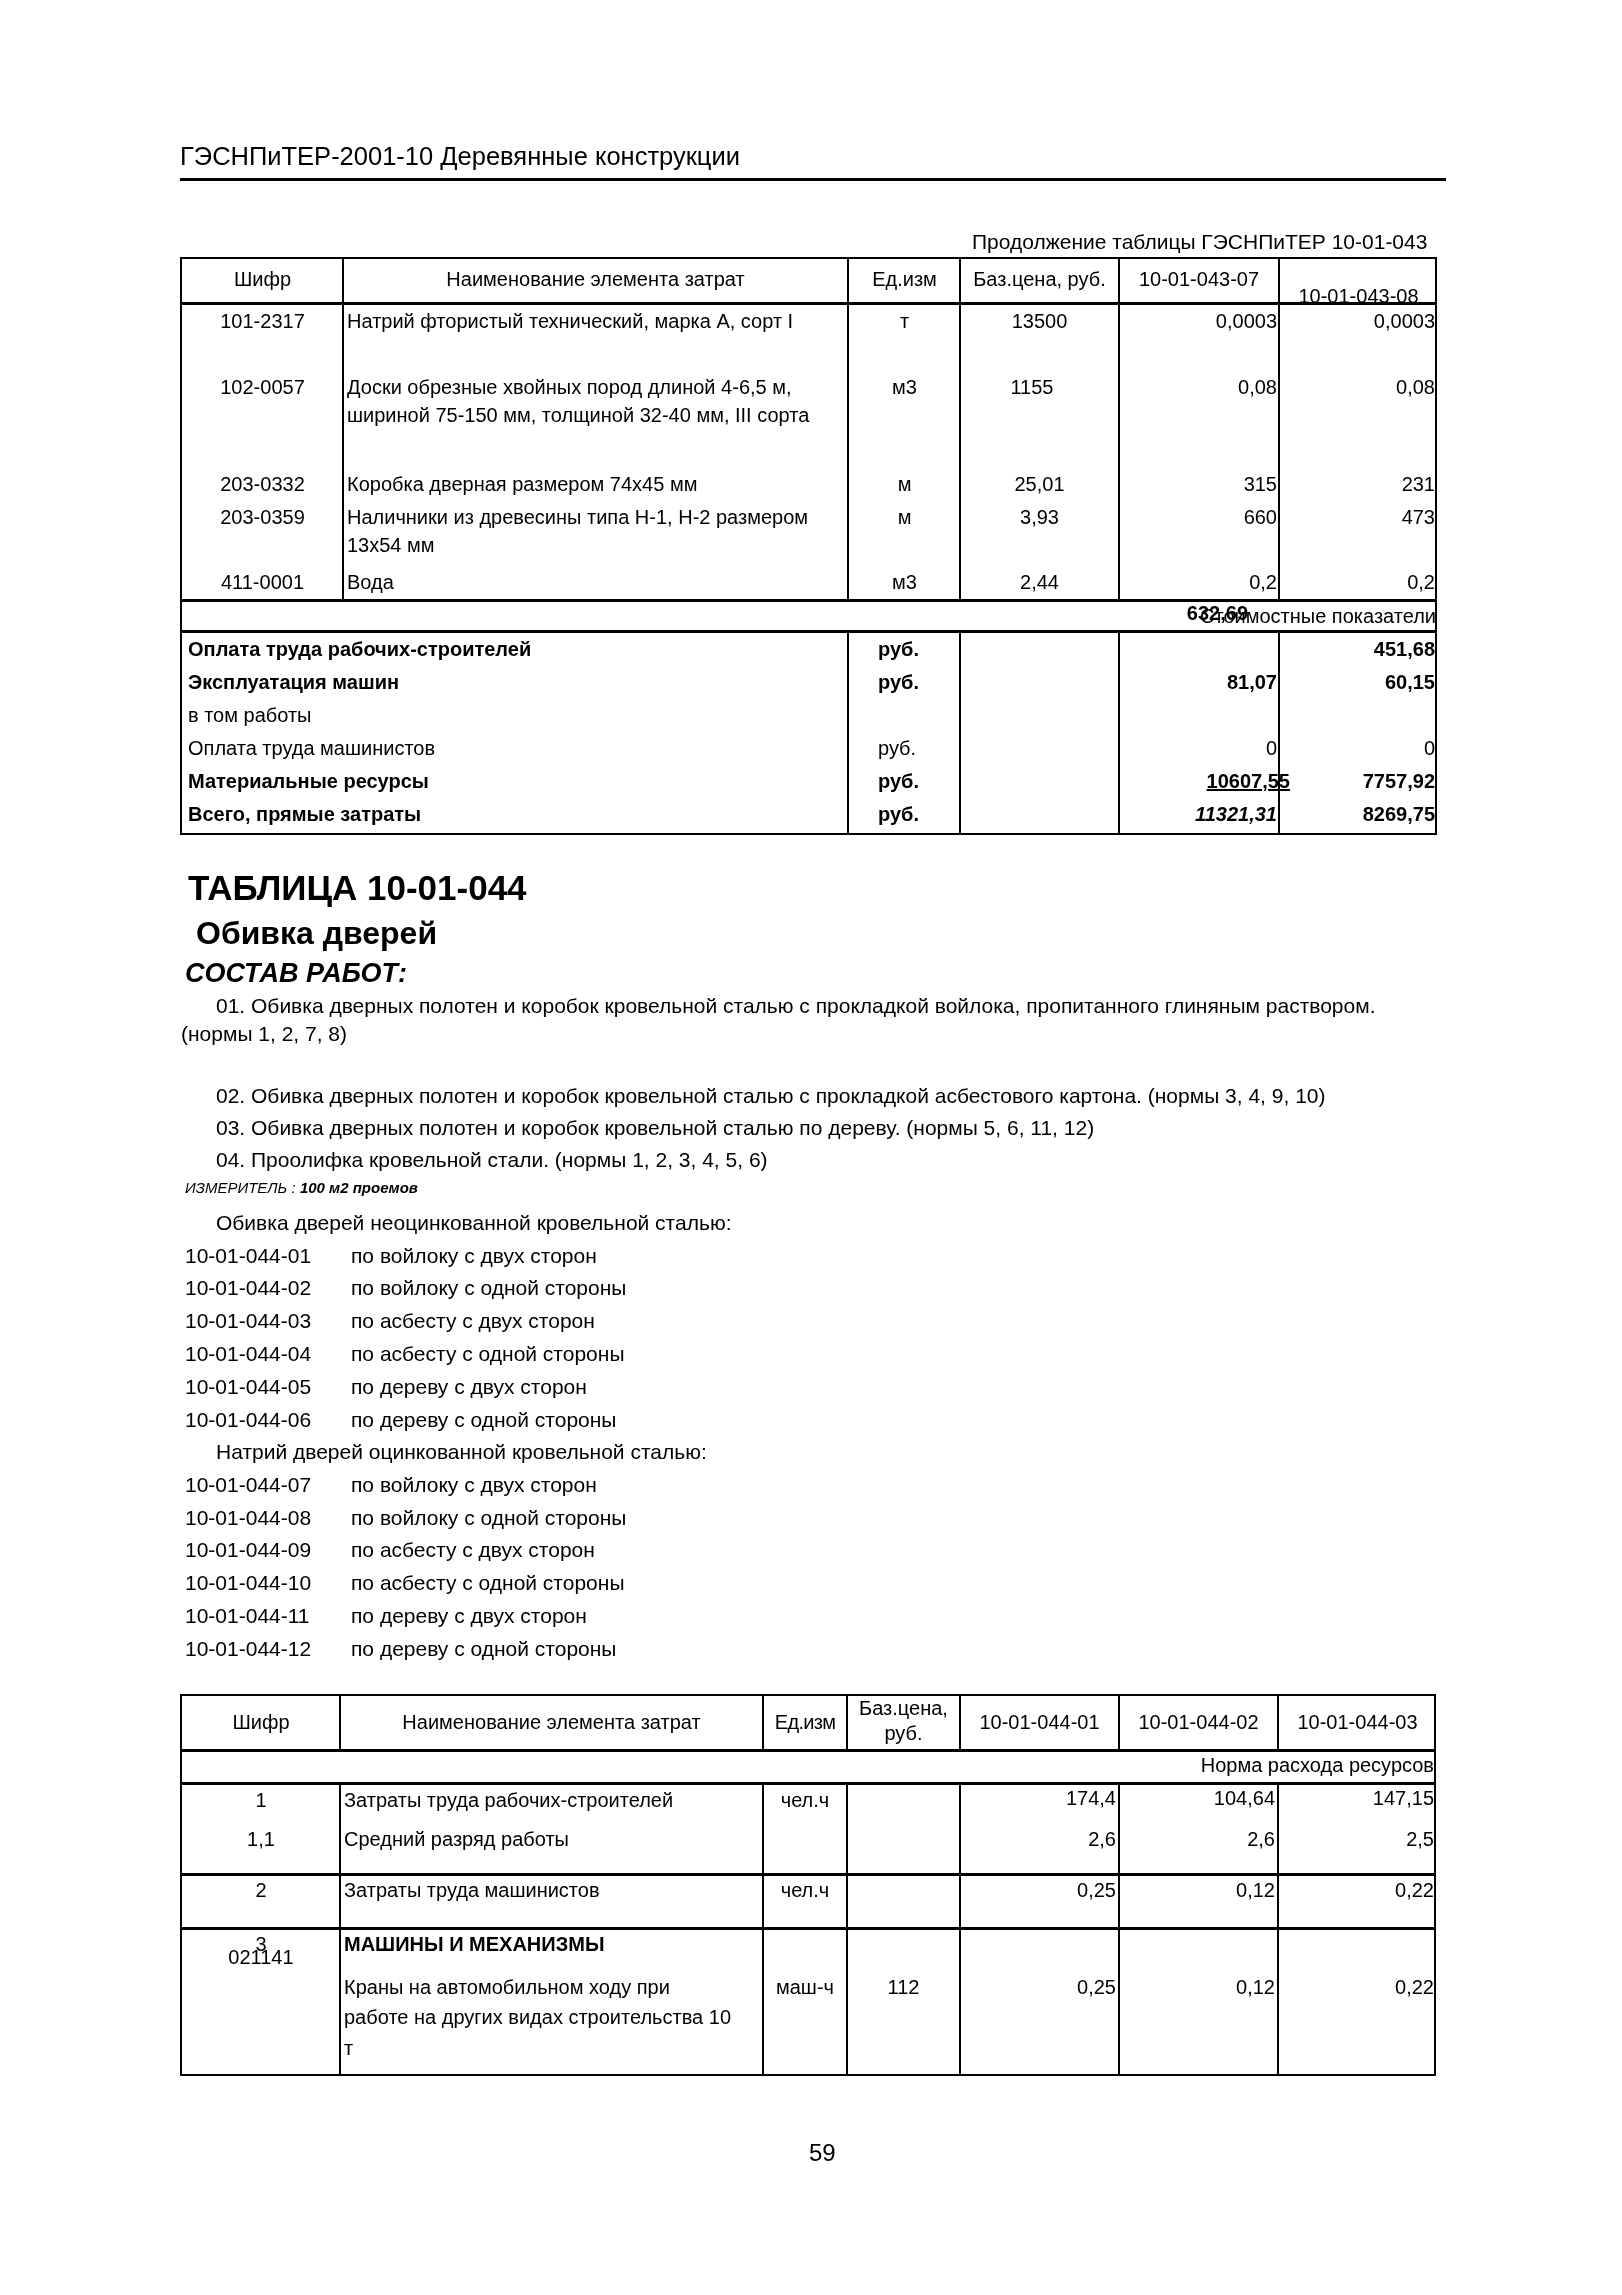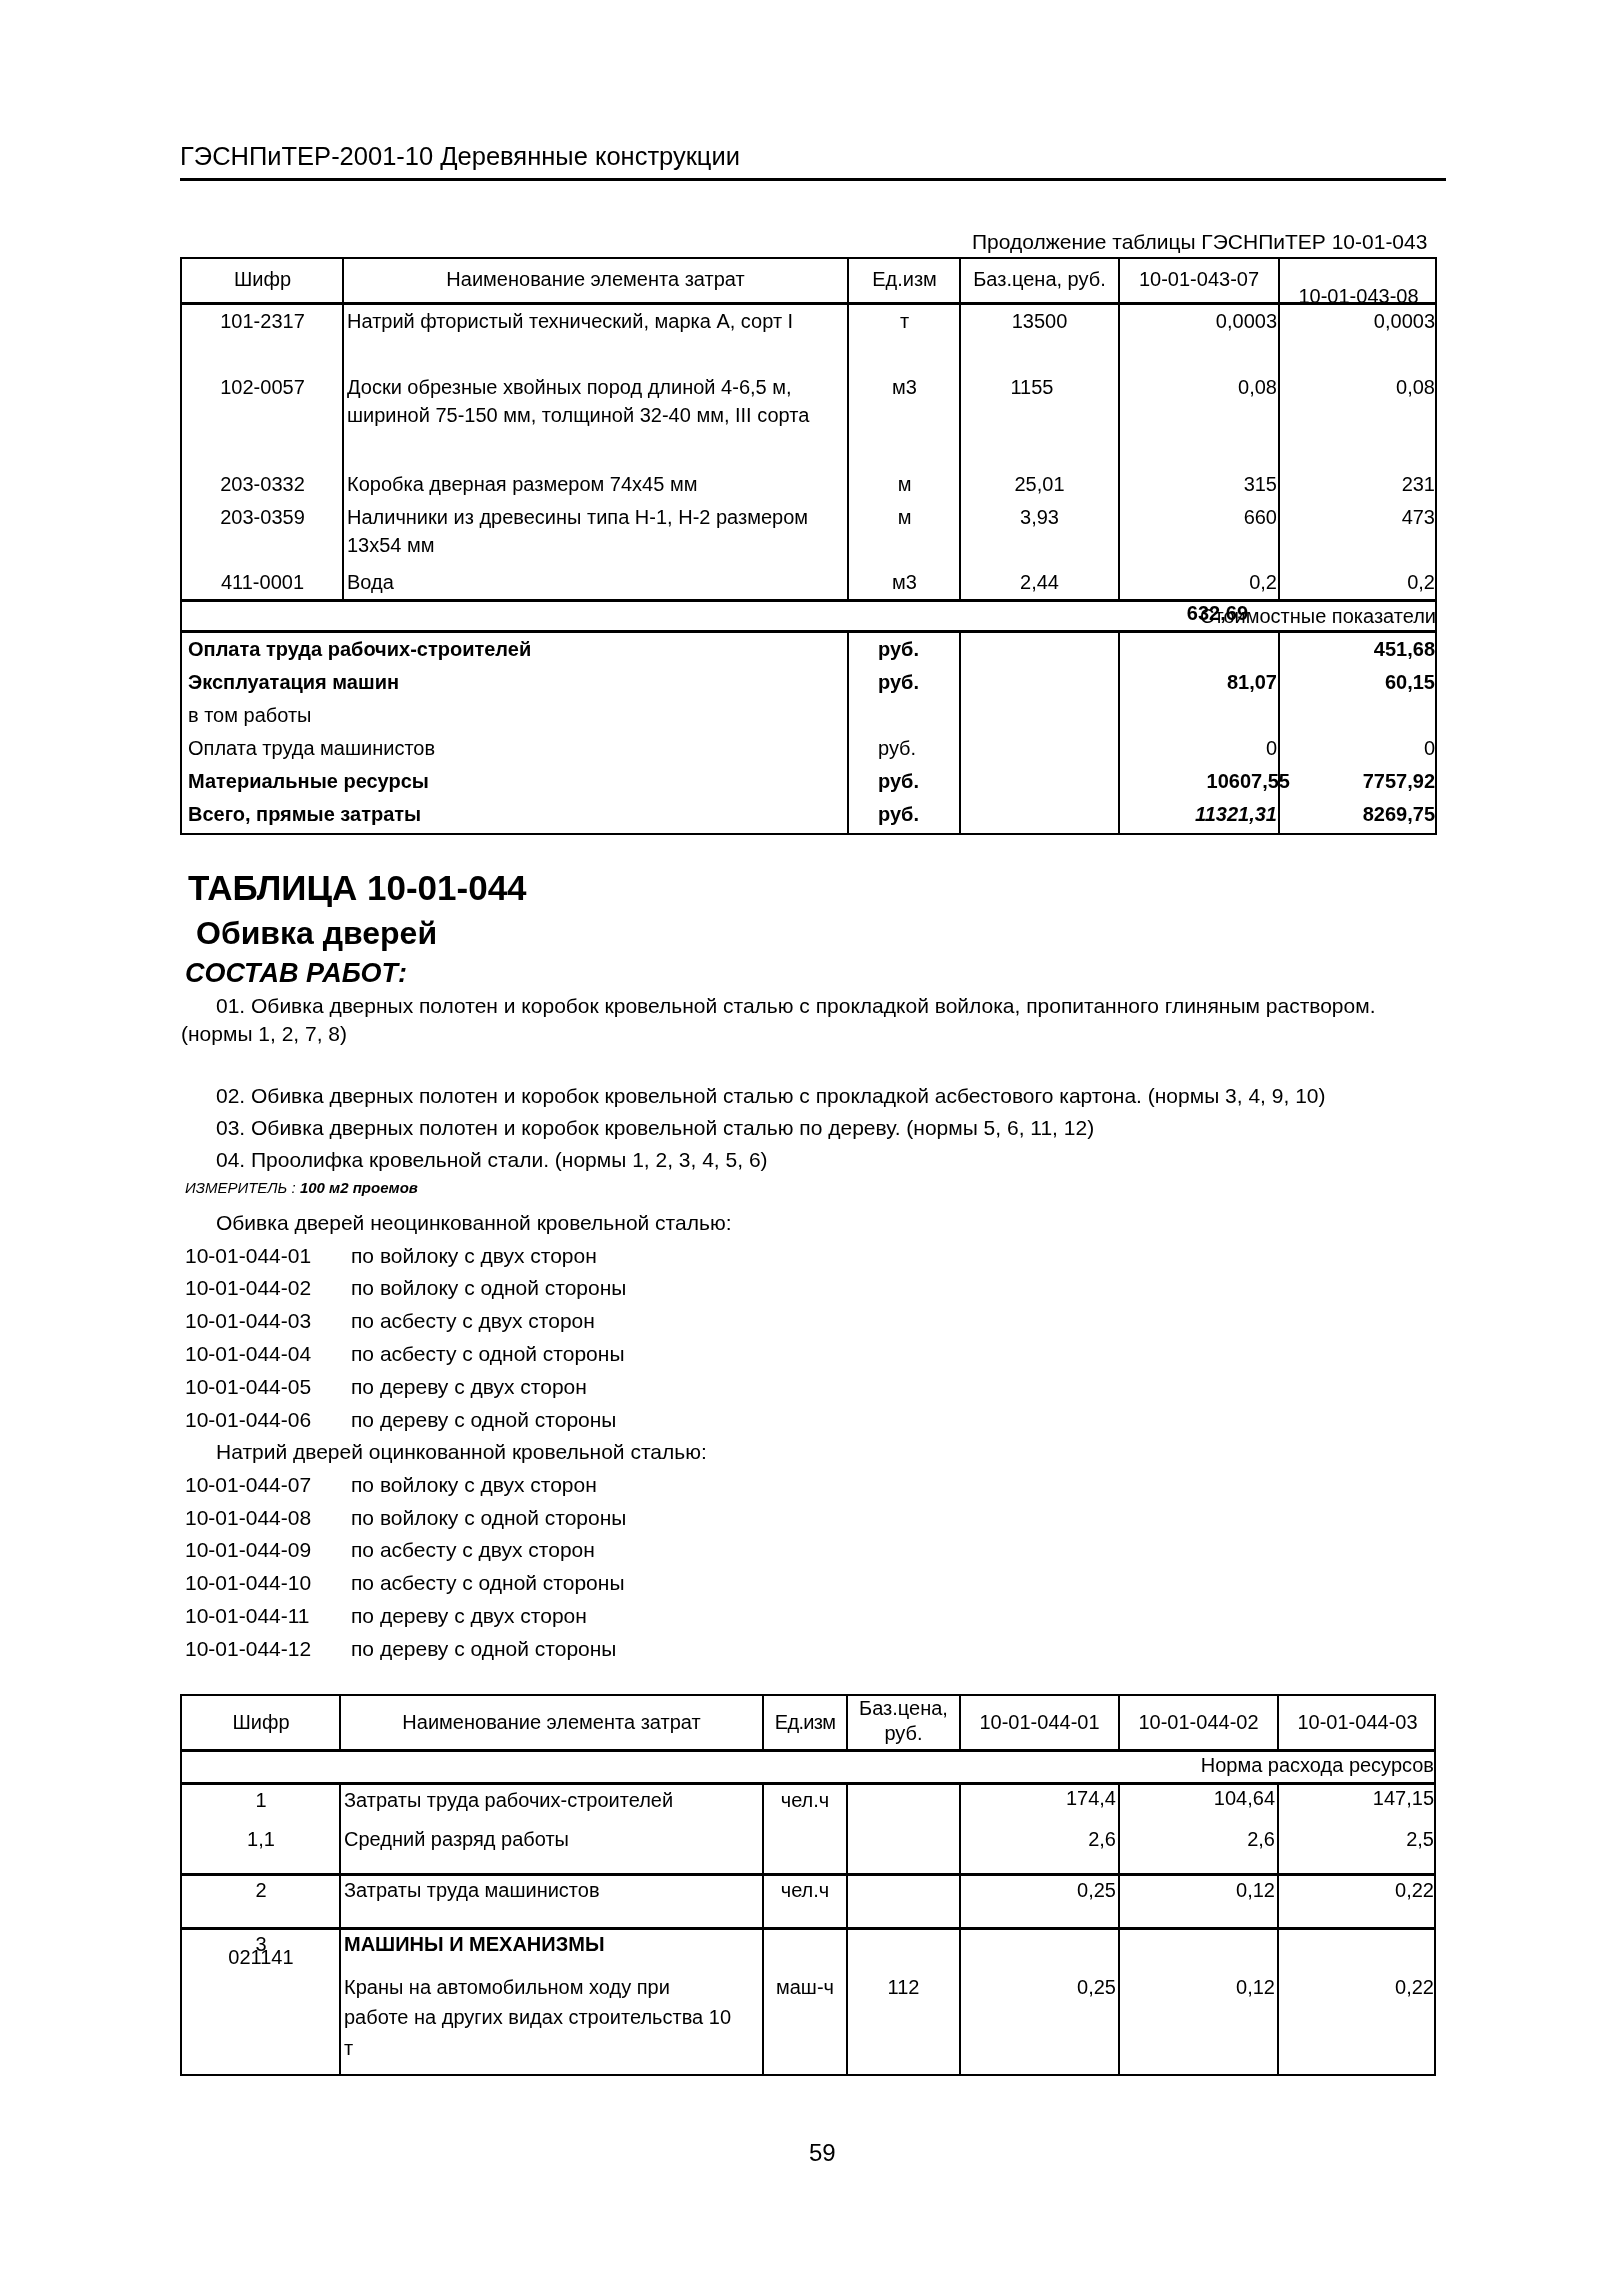--- a/index.html
+++ b/index.html
@@ -126,21 +126,21 @@
   </div>
   <div>
     <div class="cell" style="left:188px; top:734px;">Оплата труда машинистов</div>
     <div class="cell" style="left:878px; top:734px;">руб.</div>
     <div class="cell r" style="left:1120px; top:734px; width:157px;">0</div>
     <div class="cell r" style="left:1280px; top:734px; width:155px;">0</div>
   </div>
   <div>
     <div class="cell b" style="left:188px; top:767px;">Материальные ресурсы</div>
     <div class="cell b" style="left:878px; top:767px;">руб.</div>
-    <div class="cell r b" style="left:1120px; top:767px; width:170px;">10607,55</div>
+    <div class="cell r b" style="left:1120px; top:767px; width:170px;text-decoration:underline;">10607,55</div>
     <div class="cell r b" style="left:1280px; top:767px; width:155px;">7757,92</div>
   </div>
   <div>
     <div class="cell b" style="left:188px; top:800px;">Всего, прямые затраты</div>
     <div class="cell b" style="left:878px; top:800px;">руб.</div>
     <div class="cell r b" style="left:1120px; top:800px; width:157px;font-style:italic;">11321,31</div>
     <div class="cell r b" style="left:1280px; top:800px; width:155px;">8269,75</div>
   </div>
 </div>
 

